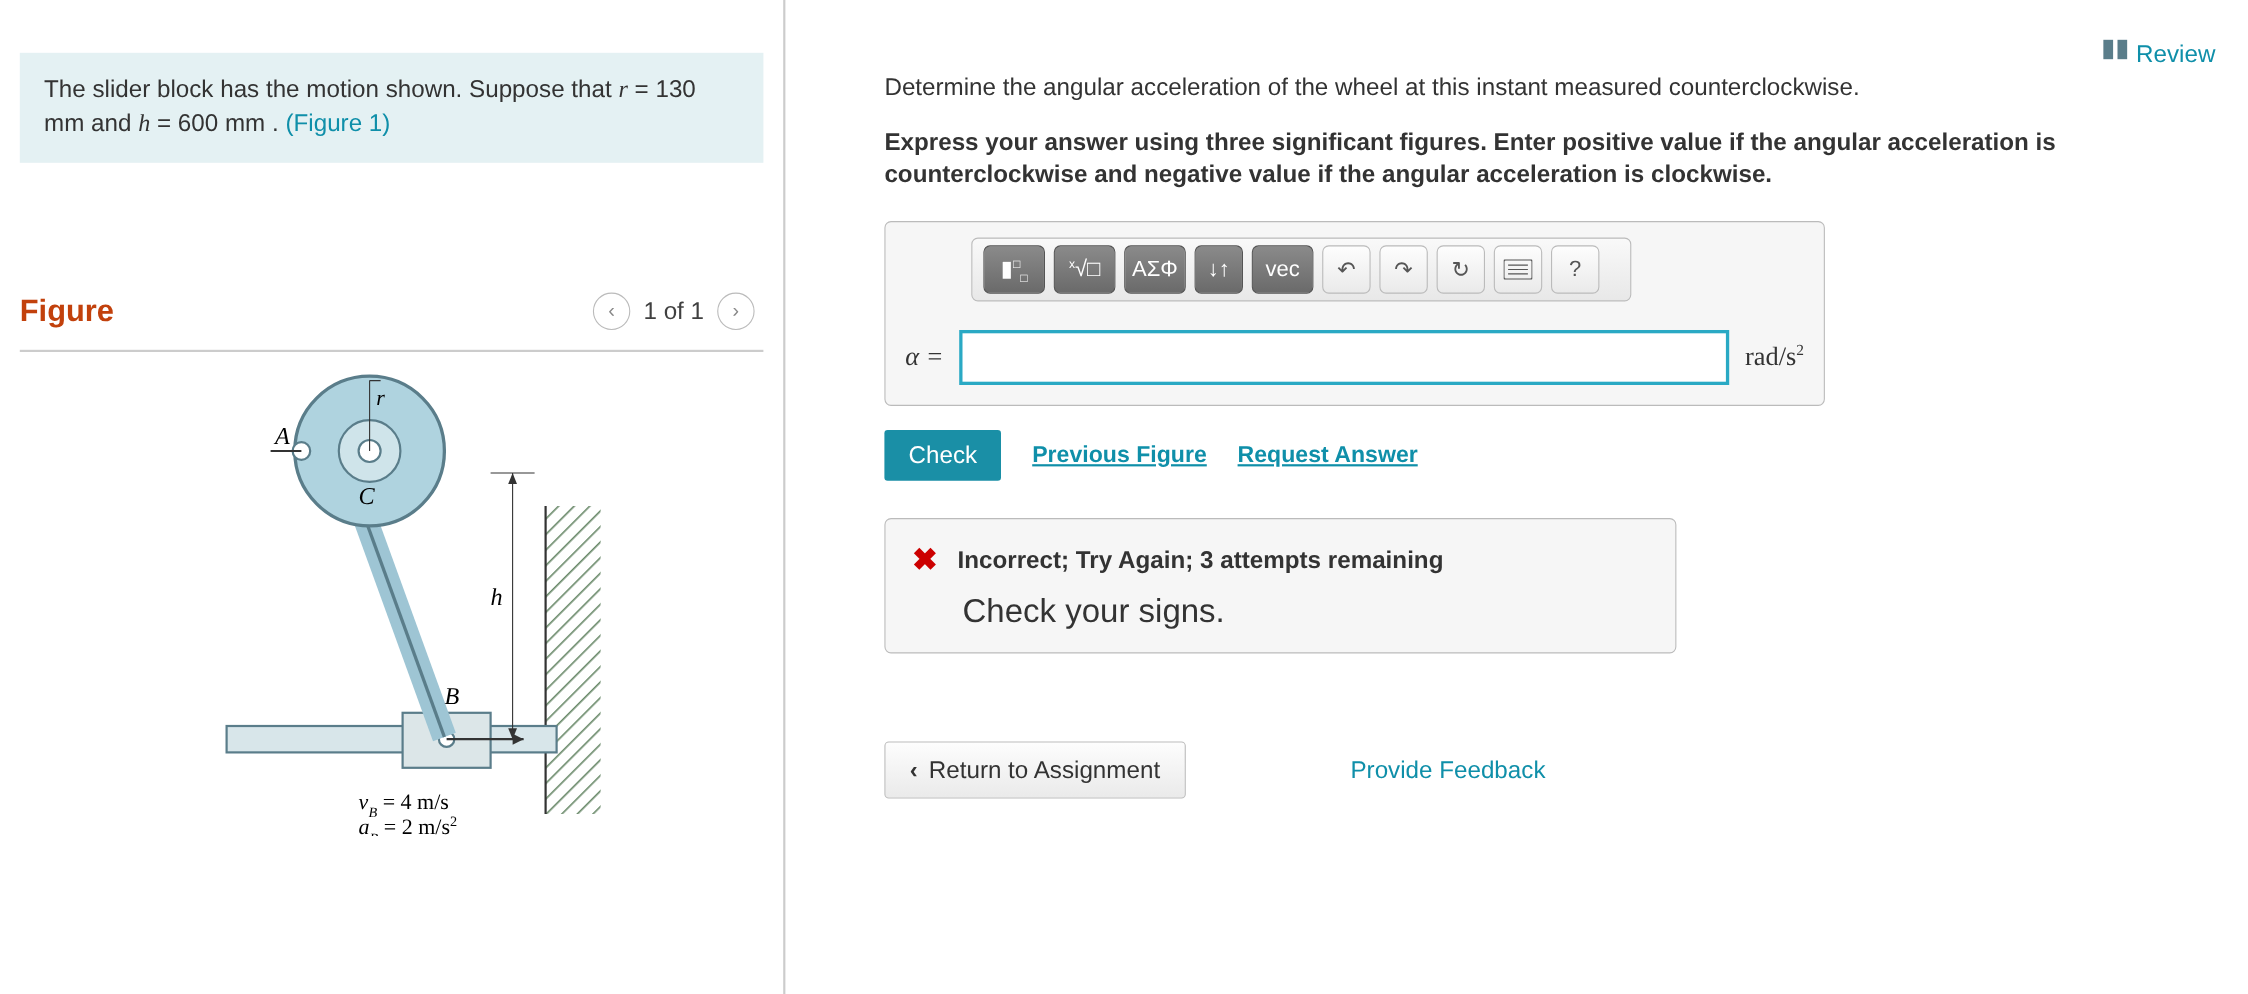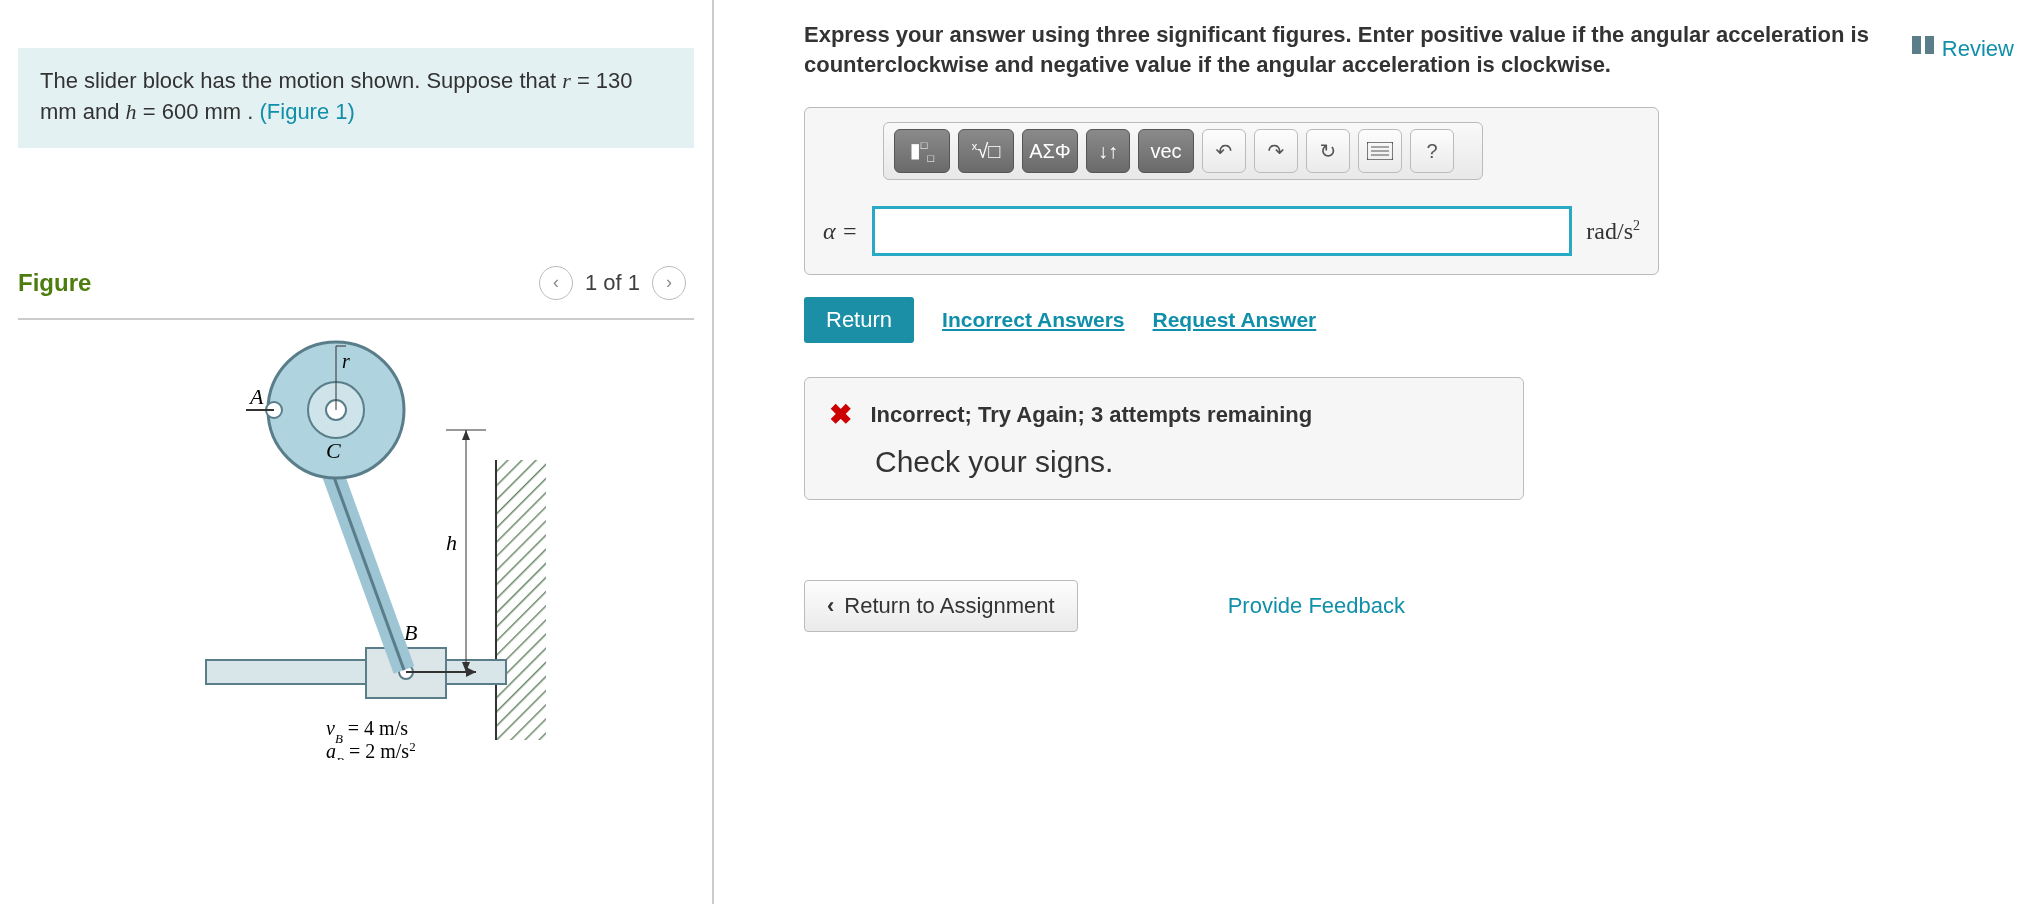--- a/index.html
+++ b/index.html
@@ -32,21 +32,21 @@
   }
   .fig-link { color: #0f8fa9; }
   .figure-header {
     display: flex;
     align-items: center;
     justify-content: space-between;
     margin-top: 118px;
     padding-bottom: 18px;
     border-bottom: 2px solid #ccc;
   }
-  .figure-title { font-size: 24px; font-weight: bold; color: #4d7c0f; }
+  .figure-title { font-size: 28px; font-weight: bold; color: #c2410c; }
   .pager { display: flex; align-items: center; gap: 12px; margin-right: 8px; }
   .pager-btn {
     width: 34px; height: 34px; border: 1px solid #bbb; border-radius: 50%;
     display: flex; align-items: center; justify-content: center;
     color: #888; background: #fff; cursor: pointer; font-size: 18px;
   }
   .pager-text { font-size: 22px; color: #404040; }
   .figure-area { margin-top: 20px; display:flex; justify-content:center; }
 
   .review-link {
@@ -193,20 +193,21 @@
 
 <div class="right-panel">
   <div class="review-link">
     <svg width="22" height="18" viewBox="0 0 22 18">
       <rect x="0" y="0" width="9" height="18" fill="#5a7d8a"></rect>
       <rect x="13" y="0" width="9" height="18" fill="#5a7d8a"></rect>
     </svg>
     <span>Review</span>
   </div>
 
+  <div class="question-text">Determine the angular acceleration of the wheel at this instant measured counterclockwise.</div>
   <div class="instructions">Express your answer using three significant figures. Enter positive value if the angular acceleration is counterclockwise and negative value if the angular acceleration is clockwise.</div>
 
   <div class="answer-box">
     <div class="toolbar">
       <div class="tool-btn">
         <span>▮<sup style="font-size:11px">□</sup><sub style="font-size:11px">□</sub></span>
       </div>
       <div class="tool-btn">
         <span><sup style="font-size:11px">x</sup>√□</span>
       </div>
@@ -228,22 +229,22 @@
     </div>
 
     <div class="input-row">
       <span class="alpha-label">α =</span>
       <input class="answer-input" type="text" value="" style="">
       <span class="unit">rad/s<sup>2</sup></span>
     </div>
   </div>
 
   <div class="action-row">
-    <button class="submit-btn">Return</button>
-    <span class="link">Incorrect Answers</span>
+    <button class="submit-btn">Check</button>
+    <span class="link">Previous Figure</span>
     <span class="link">Request Answer</span>
   </div>
 
   <div class="feedback-box">
     <div class="fb-row1">
       <span class="x-icon">✖</span>
       <span class="fb-text1">Incorrect; Try Again; 3 attempts remaining</span>
     </div>
     <div class="fb-text2">Check your signs.</div>
   </div>

